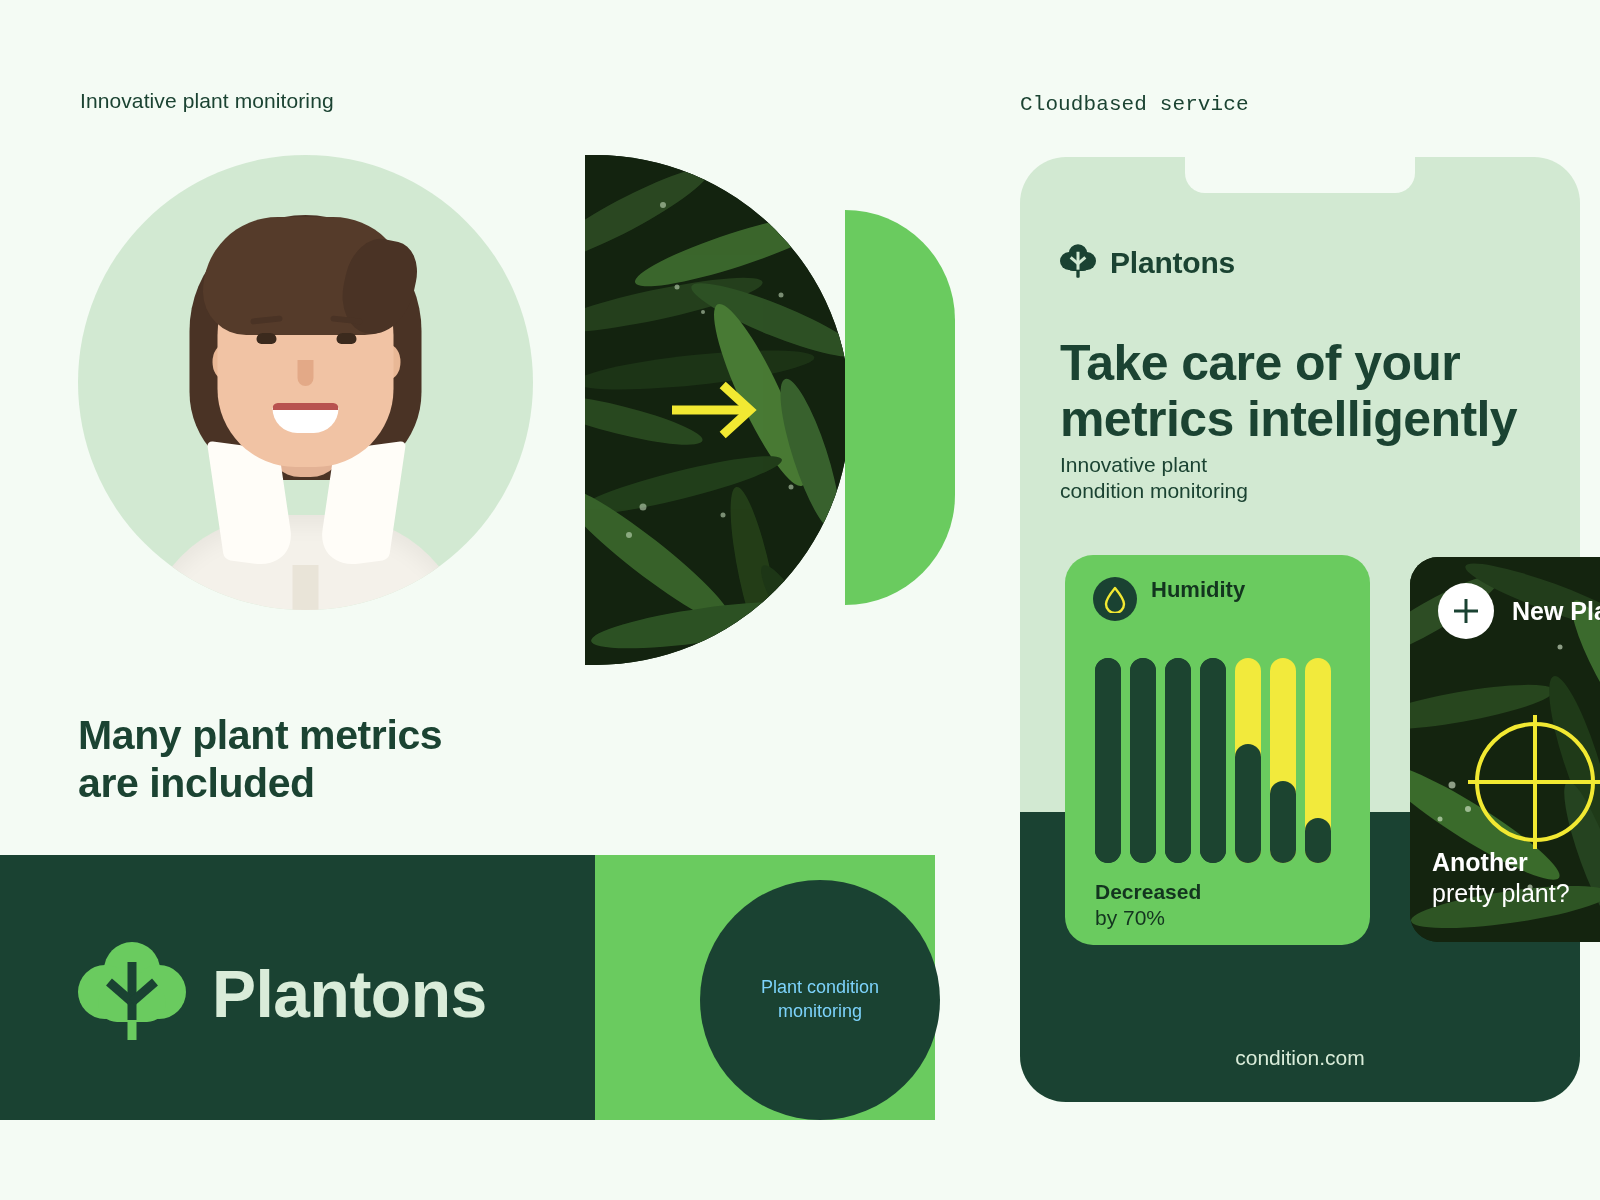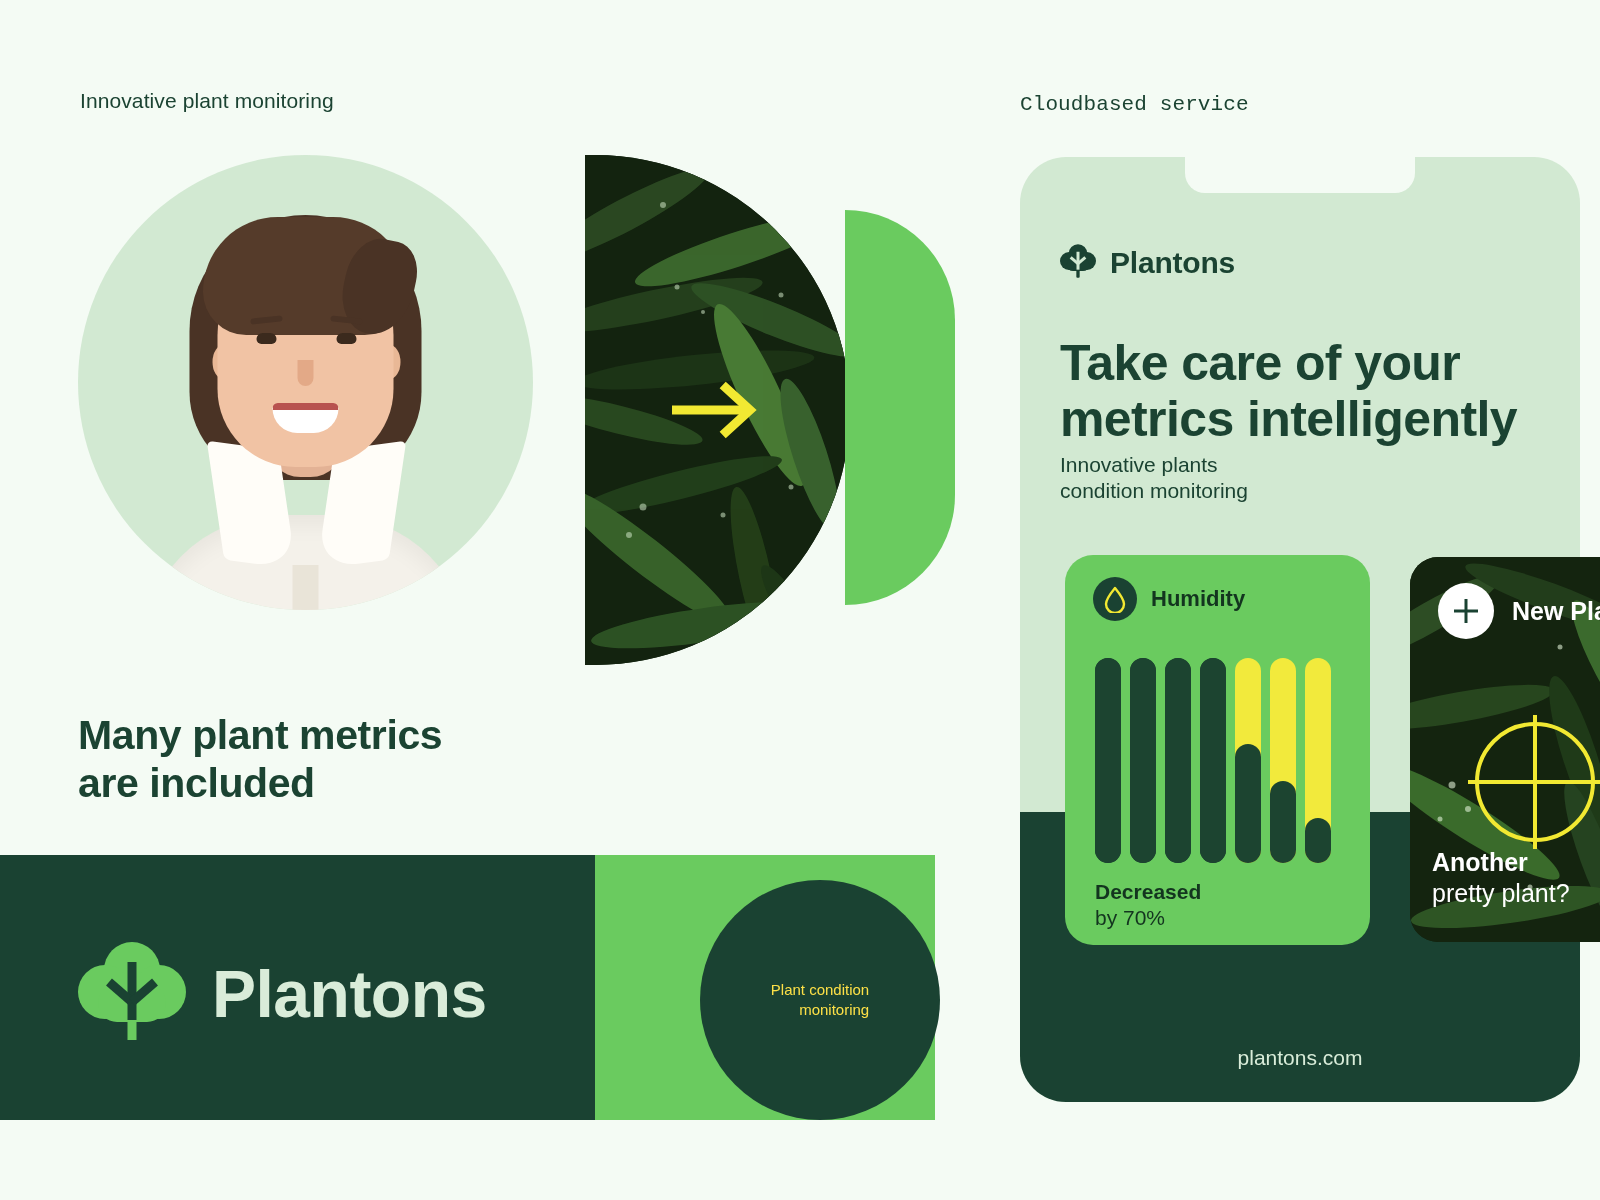--- a/index.html
+++ b/index.html
@@ -121,21 +121,21 @@
   .green-bar {
     position:absolute; left:595px; top:855px; width:340px; height:265px;
     background:#6acb5f; border-bottom-right-radius:0;
   }
   .dark-circle {
     position:absolute; left:700px; top:880px; width:240px; height:240px;
     border-radius:50%; background:#1a4232;
     display:flex; align-items:center; justify-content:center;
   }
   .dark-circle-text {
-    color:#fde047; font-size:15px; line-height:1.33; text-align:right; font-weight:400;
+    color:#7dd3fc; font-size:18px; line-height:1.33; text-align:center; font-weight:400;
   }
 
   
   .wordmark {
     position:absolute; left:78px; top:940px;
     display:flex; align-items:center; gap:26px;
   }
   .wordmark-text {
     font-size:66px; font-weight:700; color:#d9ecd9; letter-spacing:-.5px;
   }
@@ -168,21 +168,21 @@
   .phone-url {
     position:absolute; left:0; right:0; bottom:32px; text-align:center;
     color:#d9ecd9; font-size:21px;
   }
 
   
   .hum-card {
     position:absolute; left:45px; top:398px; width:305px; height:390px;
     background:#6acb5f; border-radius:28px;
   }
-  .hum-head { position:absolute; left:28px; top:22px; display:flex; align-items:center; gap:14px; }
+  .hum-head { position:absolute; left:28px; top:22px; display:flex; align-items:flex-start; gap:14px; }
   .drop-badge {
     width:44px; height:44px; border-radius:50%; background:#1a4232;
     display:flex; align-items:center; justify-content:center;
   }
   .hum-label { font-size:22px; font-weight:700; color:#13351f; }
   .bars { position:absolute; left:30px; top:103px; width:245px; height:205px; display:flex; gap:9px; }
   .bar { position:relative; width:26px; height:100%; }
   .bar-bg { position:absolute; left:0; bottom:0; width:100%; border-radius:13px; }
   .bar-fg { position:absolute; left:0; bottom:0; width:100%; border-radius:13px; background:#1c4430; }
   .hum-foot { position:absolute; left:30px; top:324px; font-size:21px; line-height:1.25; color:#13351f; }
@@ -335,21 +335,21 @@
       </span>
       <span class="phone-logo-text">Plantons</span>
     </div>
 
     <div class="phone-title">
       <div>Take care of your</div>
       <div>metrics intelligently</div>
     </div>
 
     <div class="phone-sub">
-      <div>Innovative plants</div>
+      <div>Innovative plant</div>
       <div>condition monitoring</div>
     </div>
 
     <div class="hum-card">
       <div class="hum-head">
         <span class="drop-badge">
           <svg width="24" height="28" viewBox="0 0 24 28">
             <path d="M12 3 C12 3 3 14 3 19 a9 9 0 0 0 18 0 C21 14 12 3 12 3 Z" fill="none" stroke="#f2e932" stroke-width="2.4" stroke-linejoin="round"></path>
           </svg>
         </span>
@@ -386,21 +386,21 @@
             <div class="bar-fg" style="height: 22%; background: rgb(28, 68, 48);"></div>
           </div>
         </div>
 
       <div class="hum-foot">
         <b>Decreased</b>
         <span>by 70%</span>
       </div>
     </div>
 
-    <div class="phone-url">plantons.com</div>
+    <div class="phone-url">condition.com</div>
   </div>
 
   <div class="np-card">
     <svg width="230" height="385" viewBox="0 0 230 385" style="position:absolute;inset:0;">
       <rect width="230" height="385" fill="#14240f"></rect>
       <g>
         <ellipse cx="20" cy="60" rx="80" ry="15" fill="#2d4d24" transform="rotate(-30 20 60)"></ellipse>
         <ellipse cx="140" cy="40" rx="90" ry="14" fill="#223d1b" transform="rotate(20 140 40)"></ellipse>
         <ellipse cx="200" cy="110" rx="75" ry="16" fill="#3b6a2d" transform="rotate(62 200 110)"></ellipse>
         <ellipse cx="50" cy="150" rx="95" ry="15" fill="#27461e" transform="rotate(-10 50 150)"></ellipse>

